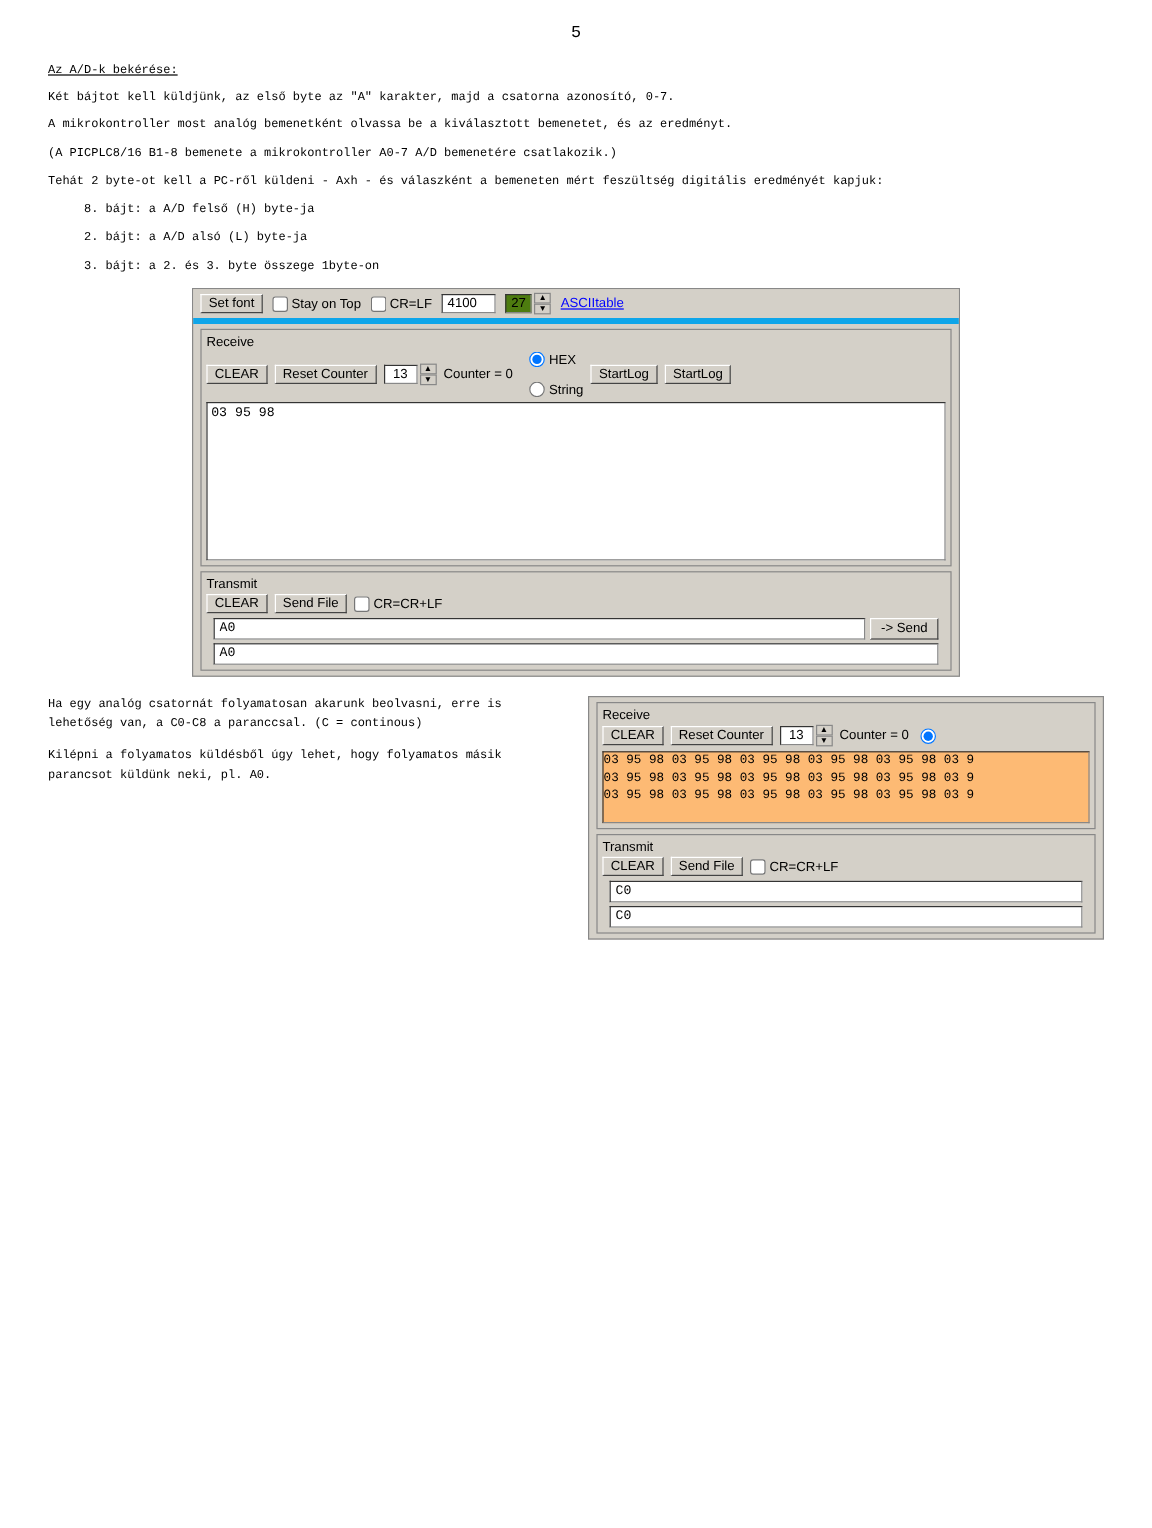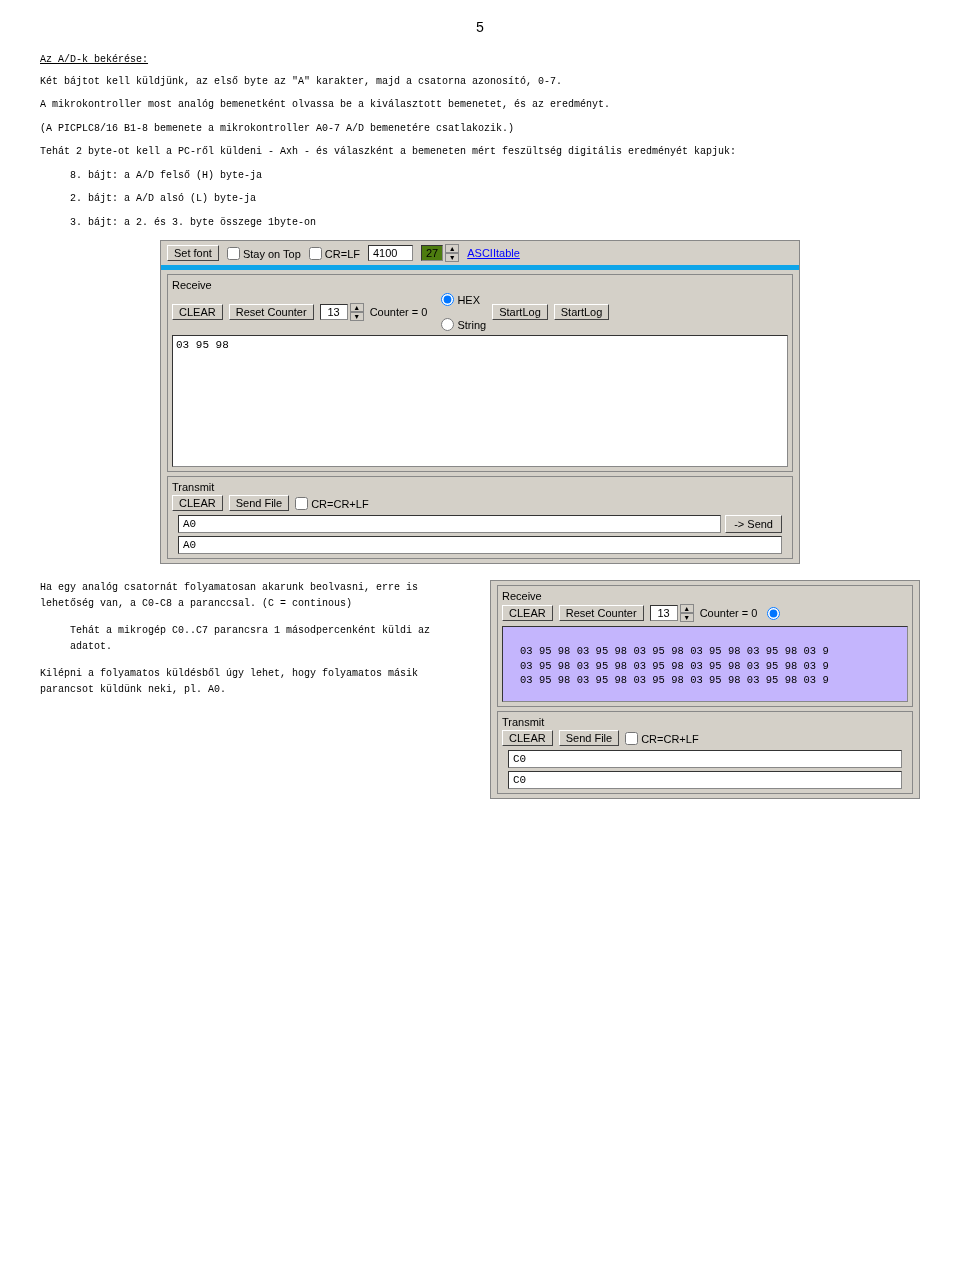--- a/index.html
+++ b/index.html
@@ -196,24 +196,24 @@
       line-height: 1.55;
     }
     .terminal-window-small {
       border: 1px solid #888;
       background: #d4d0c8;
       font-family: Arial, sans-serif;
       font-size: 11px;
       width: 430px;
     }
     .receive-data-area-small {
-      background: #c4b5fd;
+      background: #fdba74;
       border: 1px inset #888;
-      height: 76px;
-      padding: 17px;
+      height: 60px;
+      padding: 0;
       font-family: 'Courier New', Courier, monospace;
       font-size: 10.5px;
       overflow: auto;
       color: #000;
       line-height: 1.4;
       word-break: break-all;
     }
   </style>
 </head>
 <body>
@@ -302,21 +302,20 @@
       </div>
       <div style="background:white;border:1px inset #888;padding:2px 4px;font-size:11px;font-family:'Courier New',monospace;">A0</div>
     </div>
   </div>
 </div>
 
 <div class="bottom-two-col">
 
   <div class="bottom-left">
     <div class="text-block" style="margin-bottom:12px;">Ha  egy  analóg  csatornát folyamatosan akarunk beolvasni, erre is lehetőség van, a C0-C8 a paranccsal. (C = continous)</div>
-    <div class="text-block" style="margin-left:30px;margin-bottom:12px;">Tehát a mikrogép C0..C7 parancsra 1 másodpercenként küldi az adatot.</div>
     <div class="text-block">Kilépni a folyamatos küldésből úgy lehet, hogy folyamatos másik parancsot küldünk neki, pl. A0.</div>
   </div>
 
   <div class="terminal-window-small">
 
     <div class="receive-section">
       <div class="section-label">Receive</div>
       <div class="receive-controls">
         <button class="toolbar-btn">CLEAR</button>
         <button class="toolbar-btn">Reset Counter</button>

